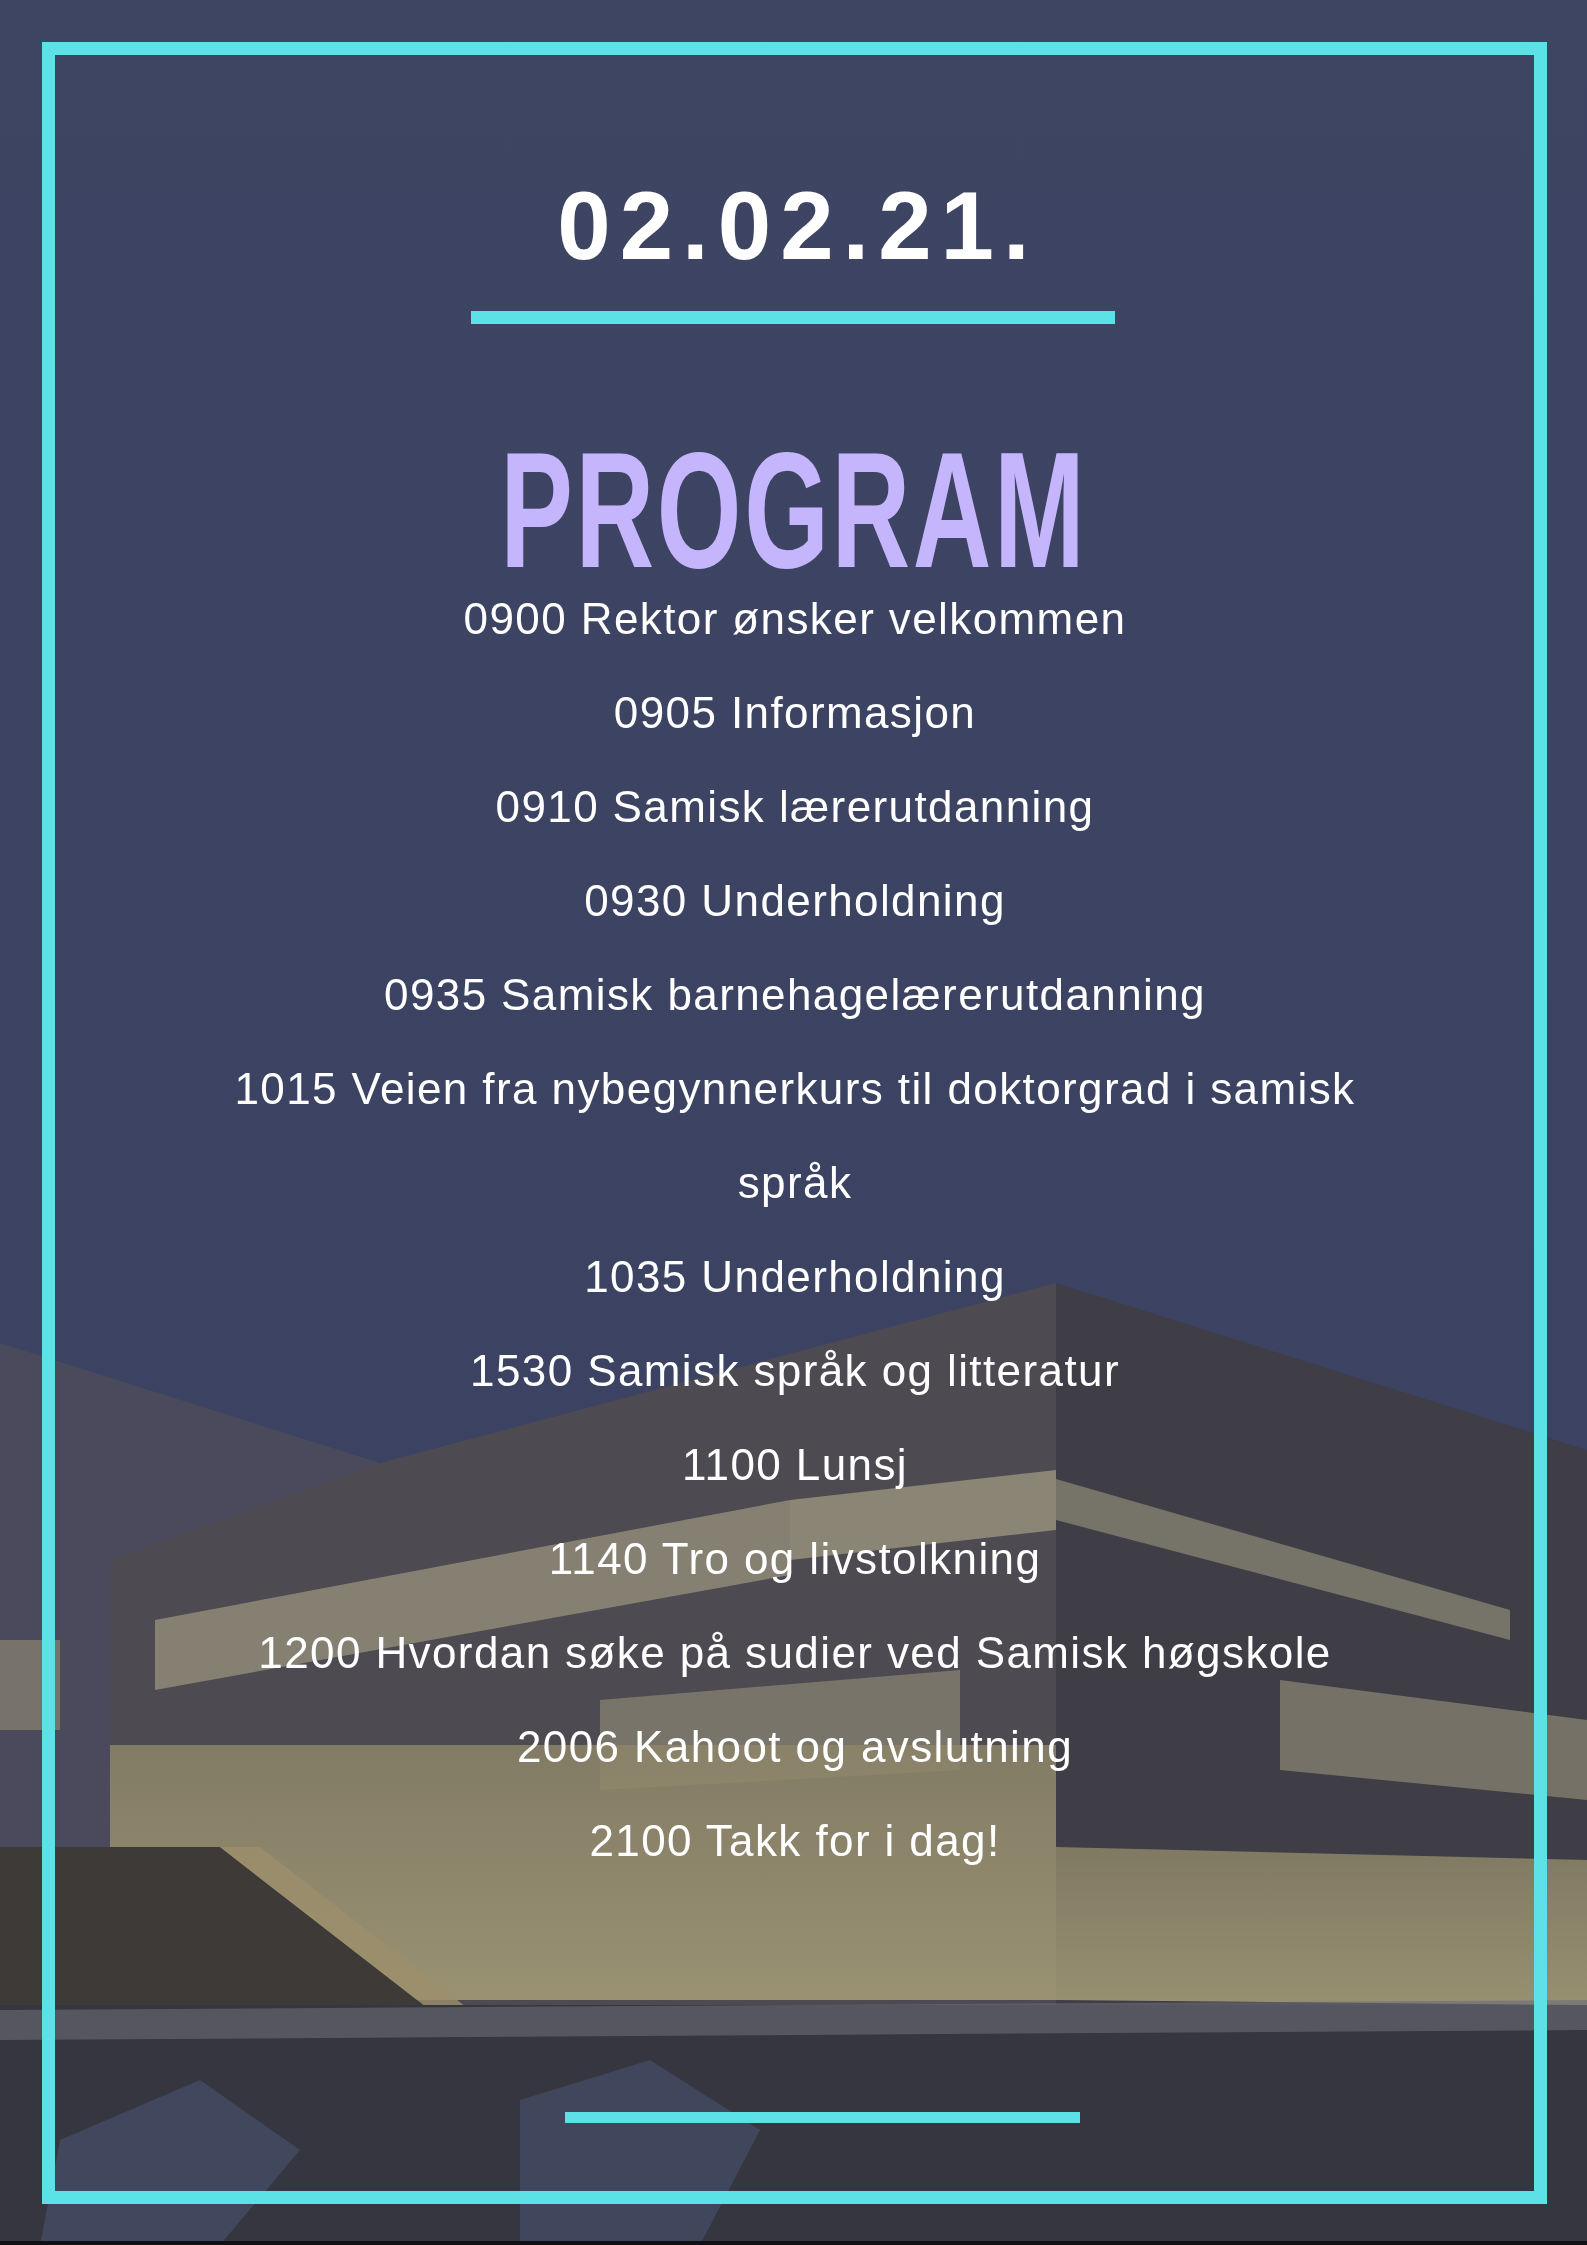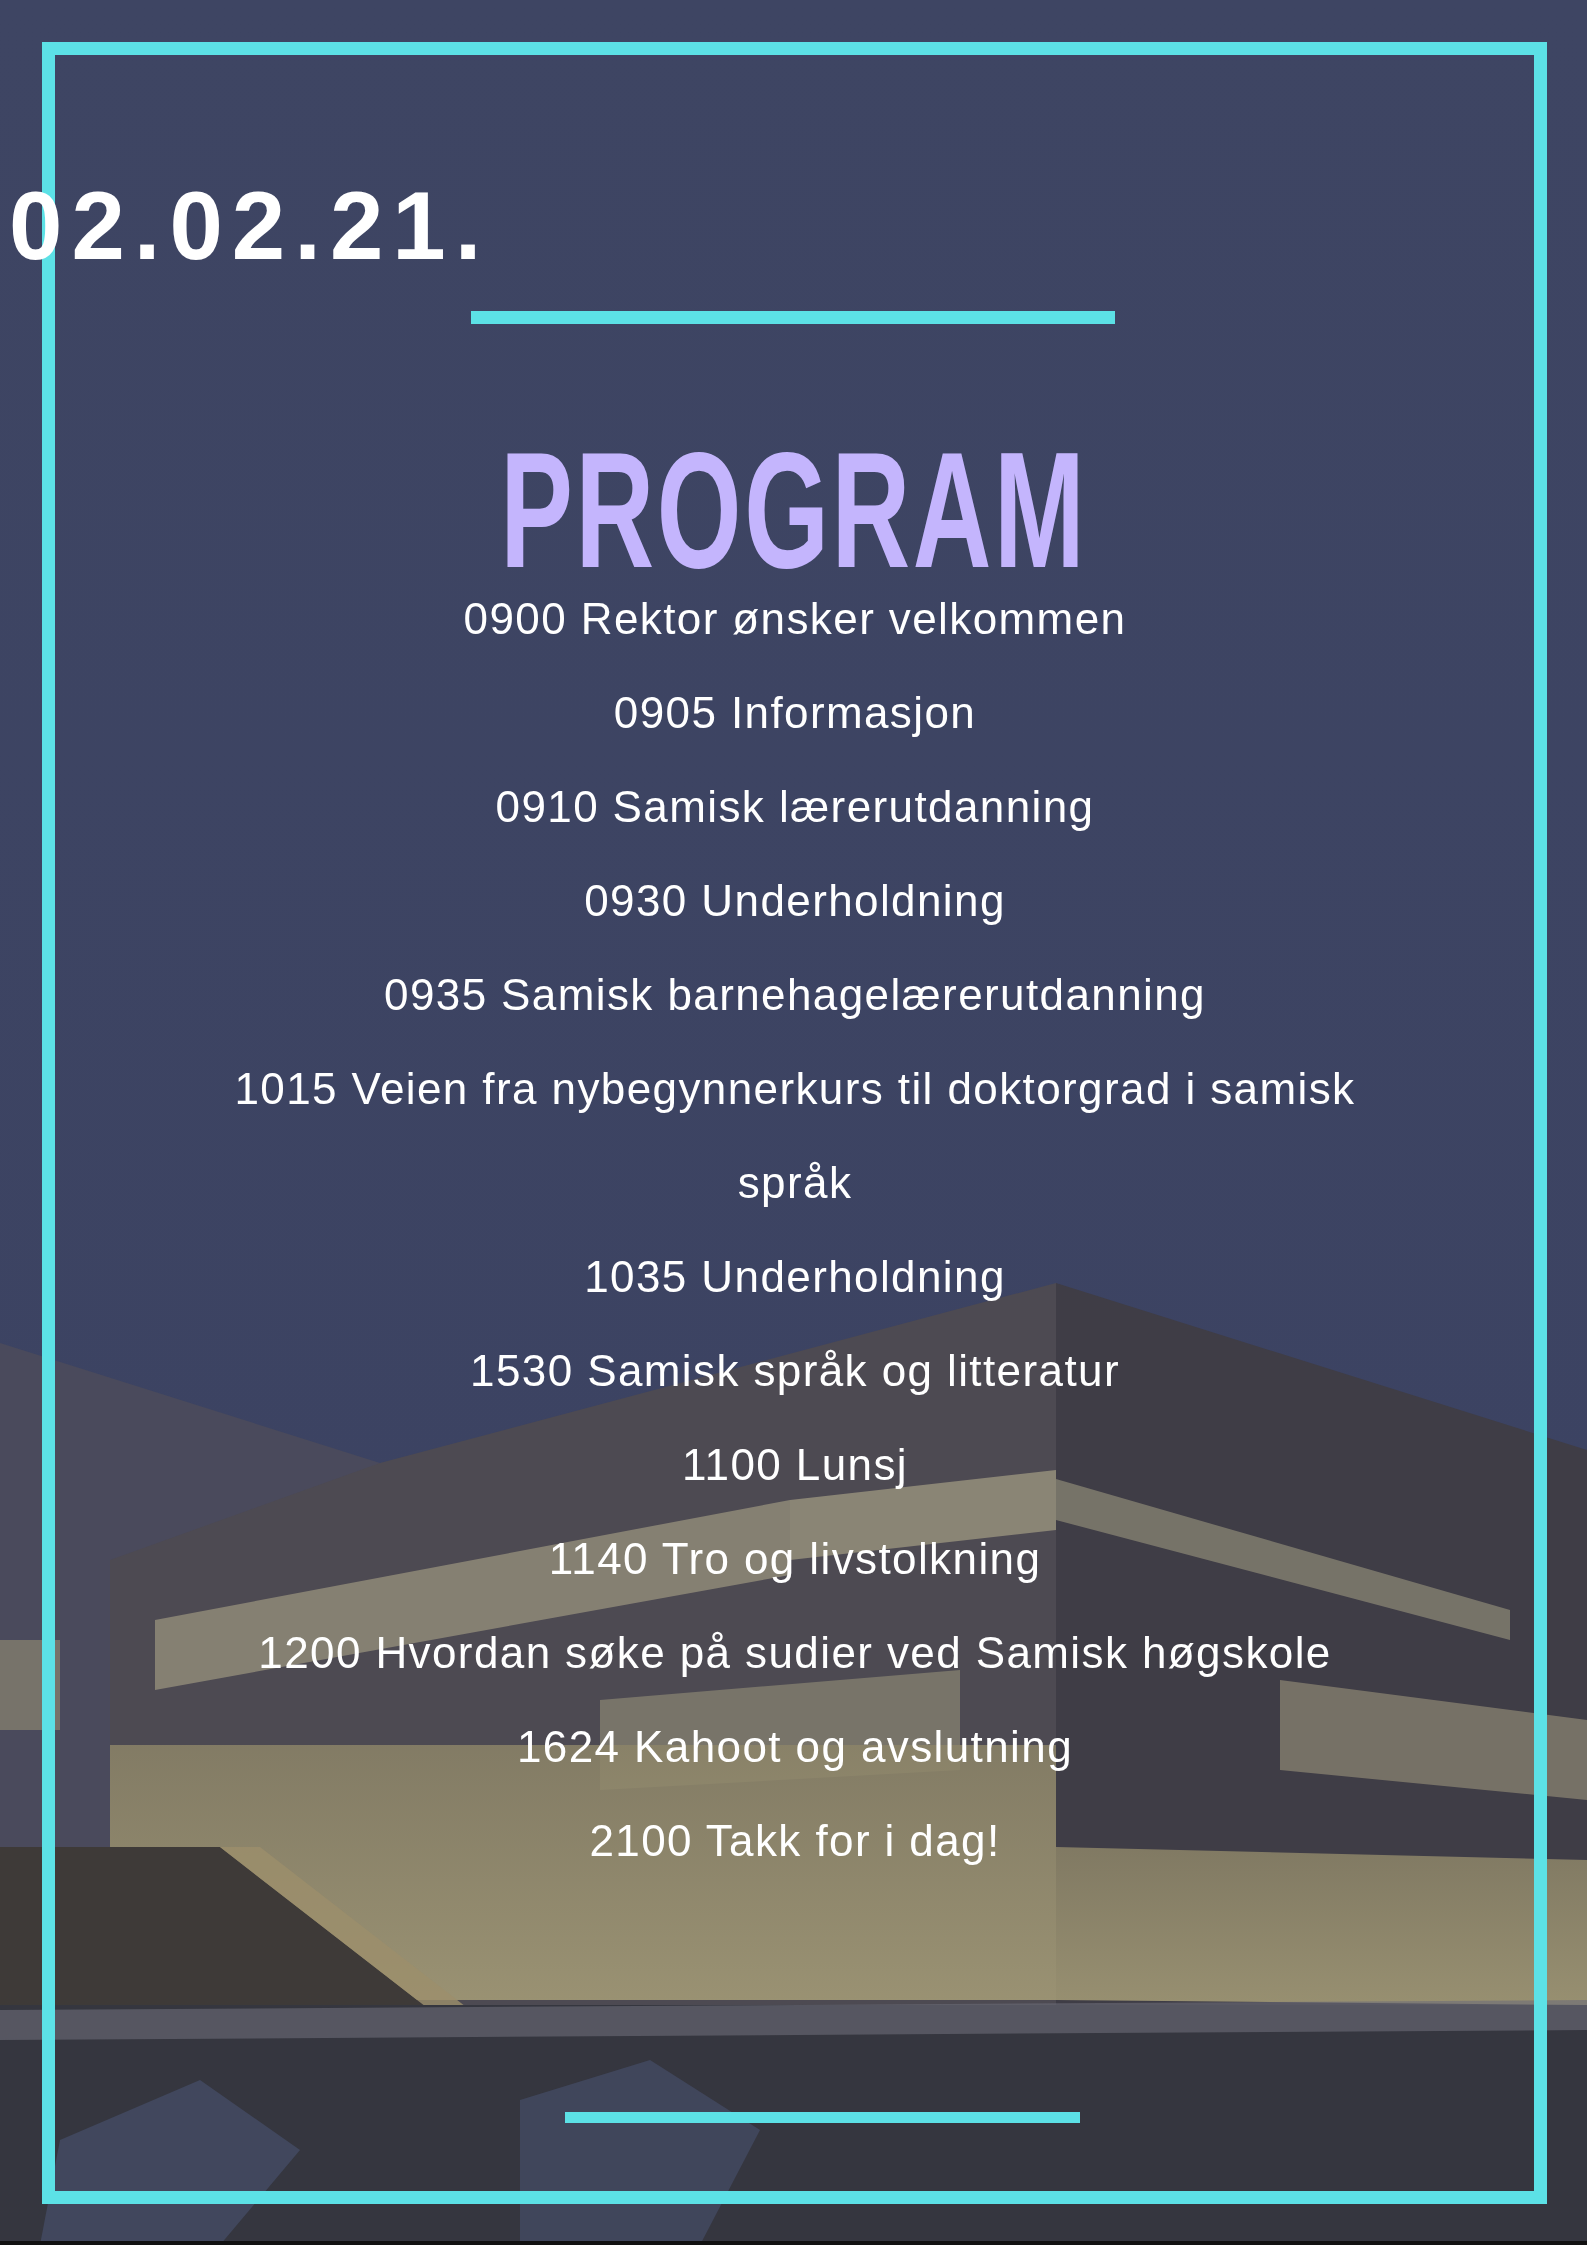--- a/index.html
+++ b/index.html
@@ -9,21 +9,21 @@
     font-family: "Liberation Sans", sans-serif;
   }
   .backdrop { position: absolute; left: 0; top: 0; width: 1587px; height: 2245px; }
   .frame {
     position: absolute; left: 42px; top: 42px;
     width: 1505px; height: 2162px; box-sizing: border-box;
     border: 13px solid #5ce1e6;
   }
   .date {
     position: absolute; left: 0; width: 1587px; top: 178px;
-    text-align: left; color: #ffffff;
+    text-align: center; color: #ffffff;
     font-size: 96px; line-height: 96px; font-weight: 700;
     letter-spacing: 9px; padding-left: 9px; box-sizing: border-box;
   }
   .rule {
     position: absolute; height: 13px; background: #5ce1e6;
   }
   .rule.top { left: 471px; top: 311px; width: 644px; }
   .rule.bottom { left: 565px; top: 2112px; width: 515px; height: 11px; }
   .title {
     position: absolute; left: 0; width: 1587px; top: 428px;
@@ -96,18 +96,18 @@
   <li>0905 Informasjon</li>
   <li>0910 Samisk lærerutdanning</li>
   <li>0930 Underholdning</li>
   <li>0935 Samisk barnehagelærerutdanning</li>
   <li style="padding:0 60px;">1015 Veien fra nybegynnerkurs til doktorgrad i samisk språk</li>
   <li>1035 Underholdning</li>
   <li>1530 Samisk språk og litteratur</li>
   <li>1100 Lunsj</li>
   <li>1140 Tro og livstolkning</li>
   <li>1200 Hvordan søke på sudier ved Samisk høgskole</li>
-  <li>1624 Kahoot og avslutning</li>
+  <li>2006 Kahoot og avslutning</li>
   <li>2100 Takk for i dag!</li>
 </ul>
 
 <div class="rule bottom"></div>
 <div class="bottom-strip"></div>
 
 </body></html>

